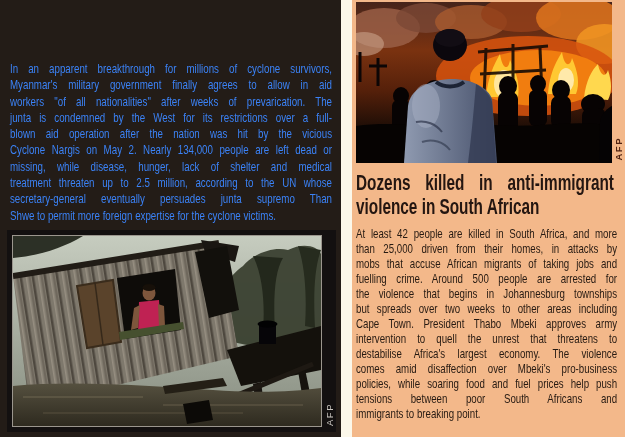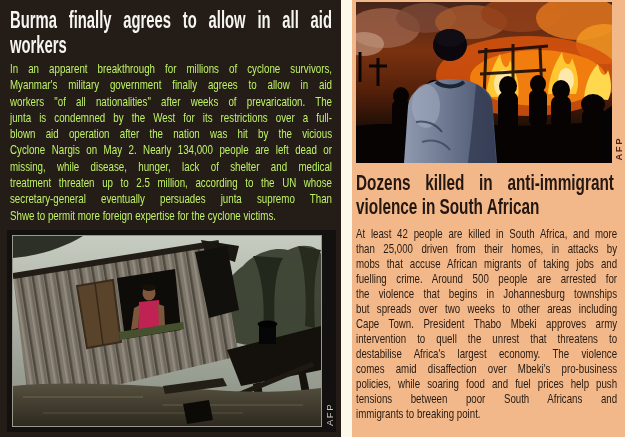--- a/index.html
+++ b/index.html
@@ -38,26 +38,22 @@
   .afp { writing-mode:vertical-rl; transform:rotate(180deg); letter-spacing:1.5px; font-size:9.5px; }
   .afp-left  { position:absolute; right:1px; bottom:6px; color:#c9c5bf; }
   .afp-right { position:absolute; left:261px; top:137px; color:#4f2212; font-weight:bold; }
 </style>
 </head>
 <body>
 
 <div class="page">
 
   <section class="panel left-panel" style="background-color: rgb(35, 28, 23);">
-    <h1 class="headline hl-left" style="color: rgb(247, 245, 241);">
-        <div class="jline">Burma finally agrees to allow in all aid</div>
-        <div class="jline jlast">workers</div>
-      </h1>
-
-    <div class="body-left" style="color: #bef264;">
+
+    <div class="body-left" style="color: #3b82f6;">
         <div class="jline">In an apparent breakthrough for millions of cyclone survivors,</div>
         <div class="jline">Myanmar's military government finally agrees to allow in aid</div>
         <div class="jline">workers "of all nationalities" after weeks of prevarication. The</div>
         <div class="jline">junta is condemned by the West for its restrictions over a full-</div>
         <div class="jline">blown aid operation after the nation was hit by the vicious</div>
         <div class="jline">Cyclone Nargis on May 2. Nearly 134,000 people are left dead or</div>
         <div class="jline">missing, while disease, hunger, lack of shelter and medical</div>
         <div class="jline">treatment threaten up to 2.5 million, according to the UN whose</div>
         <div class="jline">secretary-general eventually persuades junta supremo Than</div>
         <div class="jline jlast">Shwe to permit more foreign expertise for the cyclone victims.</div>

